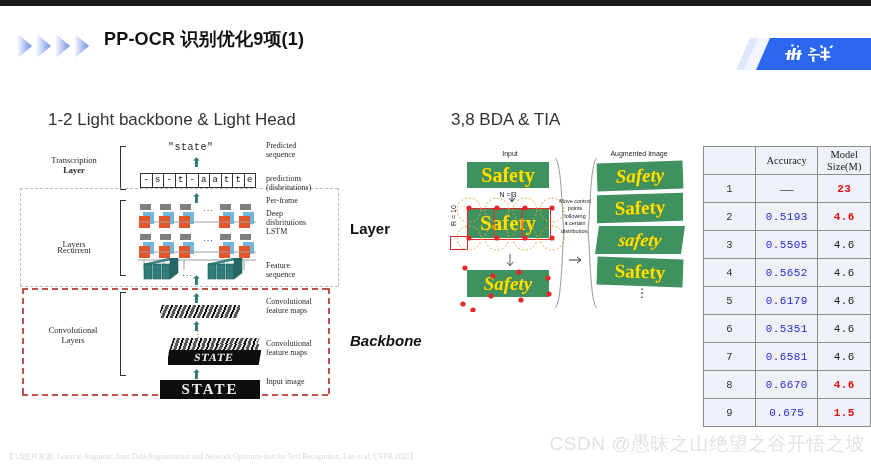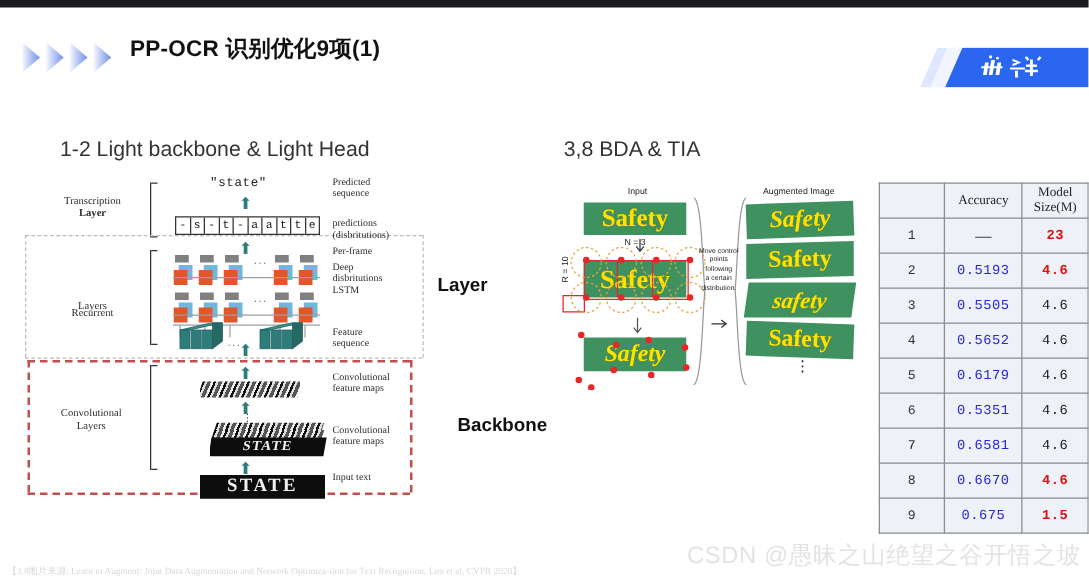--- a/index.html
+++ b/index.html
@@ -227,21 +227,21 @@
 
     <div class="fig-txt fig-lbl-rt" style="left:246px;top:122px;">Feature</div>
     <div class="fig-txt fig-lbl-rt" style="left:246px;top:131px;">sequence</div>
 
     <div class="fig-txt fig-lbl-rt" style="left:246px;top:158px;">Convolutional</div>
     <div class="fig-txt fig-lbl-rt" style="left:246px;top:167px;">feature maps</div>
 
     <div class="fig-txt fig-lbl-rt" style="left:246px;top:200px;">Convolutional</div>
     <div class="fig-txt fig-lbl-rt" style="left:246px;top:209px;">feature maps</div>
 
-    <div class="fig-txt fig-lbl-rt" style="left:246px;top:238px;">Input text</div>
+    <div class="fig-txt fig-lbl-rt" style="left:246px;top:238px;">Input image</div>
 
     <div class="lstmgrid" style="left:118px;top:64px;width:120px;height:68px;">
       <svg width="122" height="70" viewBox="0 0 122 70">
         <g>
 
           <g>
             <rect x="2" y="0" width="11" height="6" fill="#808080"></rect>
             <rect x="22" y="0" width="11" height="6" fill="#808080"></rect>
             <rect x="42" y="0" width="11" height="6" fill="#808080"></rect>
             <rect x="82" y="0" width="11" height="6" fill="#808080"></rect>
@@ -329,21 +329,21 @@
       <div class="blkmap" style="left:4px;top:0;width:86px;height:9px;"></div>
       <div class="blkmap" style="left:2px;top:6px;width:88px;height:9px;"></div>
       <div class="stateimg" style="left:0px;top:12px;width:92px;height:15px;font-size:11px;line-height:15px;letter-spacing:1px;transform:skewX(-10deg);">STATE</div>
     </div>
 
     <div class="uarrow" style="left:171px;top:228px;">⬆</div>
 
     <div class="stateimg" style="left:140px;top:240px;width:100px;height:19px;font-size:15px;line-height:19px;letter-spacing:2px;">STATE</div>
 
     <div class="bigtag" style="left:330px;top:80px;">Layer</div>
-    <div class="bigtag" style="left:346px;top:192px;">Backbone</div>
+    <div class="bigtag" style="left:330px;top:192px;font-style:italic;">Backbone</div>
   </div>
 
   <div id="fig-mid">
 
     <div class="m-lbl" style="left:20px;top:0px;width:90px;">Input</div>
     <div class="m-lbl" style="left:140px;top:0px;width:108px;">Augmented Image</div>
 
     <div class="safety" style="left:22px;top:12px;width:82px;height:26px;font-size:20px;">Safety</div>
 
     <div class="m-lbl" style="left:38px;top:41px;width:50px;">N = 3</div>

